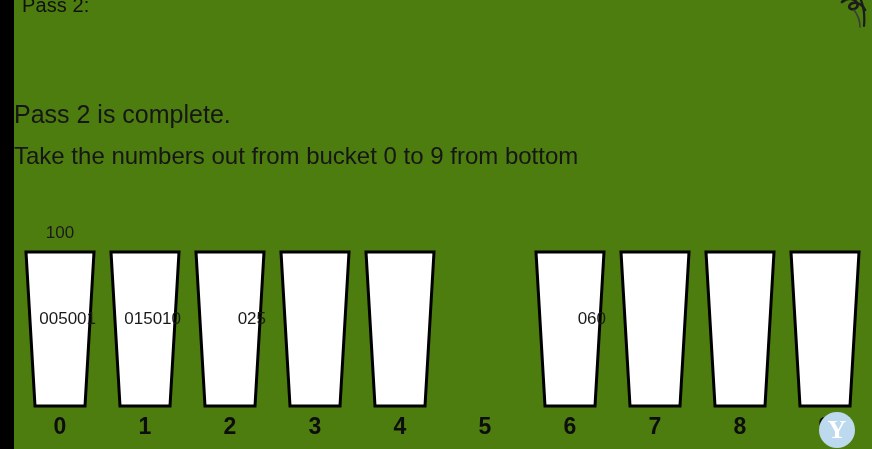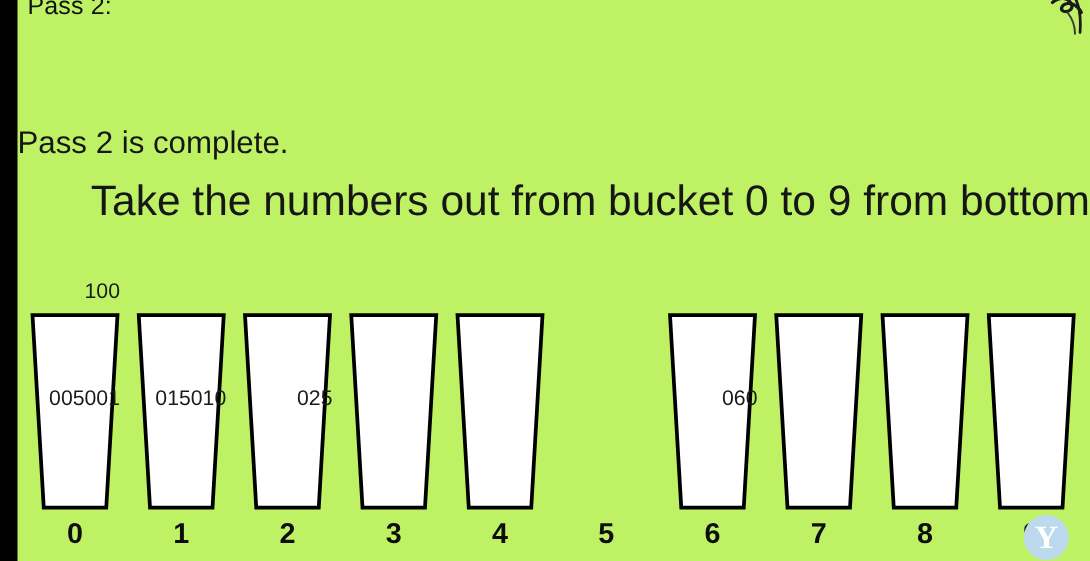--- a/index.html
+++ b/index.html
@@ -8,21 +8,21 @@
     background: #ffffff;
   }
   body {
     font-family: "Liberation Sans", sans-serif;
     -webkit-font-smoothing: antialiased;
   }
   #slide {
     position: relative;
     width: 872px;
     height: 449px;
-    background: #bef264;
+    background: #4d7c0f;
     overflow: hidden;
   }
   
   .left-band {
     position: absolute;
     left: 0;
     top: 0;
     width: 14px;
     height: 449px;
     background: #000000;
@@ -53,22 +53,22 @@
     top: 100px;
     font-size: 25px;
     color: #161616;
     white-space: nowrap;
   }
   .line2 {
     position: absolute;
     left: 14px;
     right: 0;
     top: 142px;
-    text-align: right;
-    font-size: 34px;
+    text-align: left;
+    font-size: 24px;
     color: #161616;
     white-space: nowrap;
   }
   
   .buckets {
     position: absolute;
     left: 0;
     top: 215px;
     width: 872px;
     height: 234px;
@@ -110,21 +110,21 @@
     text-align: center;
     font-size: 23px;
     font-weight: bold;
     color: #0d0d0d;
   }
   
   .outgoing-value {
     position: absolute;
     top: 8px;
     width: 72px;
-    text-align: right;
+    text-align: center;
     font-size: 17px;
     color: #1a1a1a;
   }
   
   .watermark {
     position: absolute;
     left: 818px;
     top: 411px;
     width: 38px;
     height: 38px;

